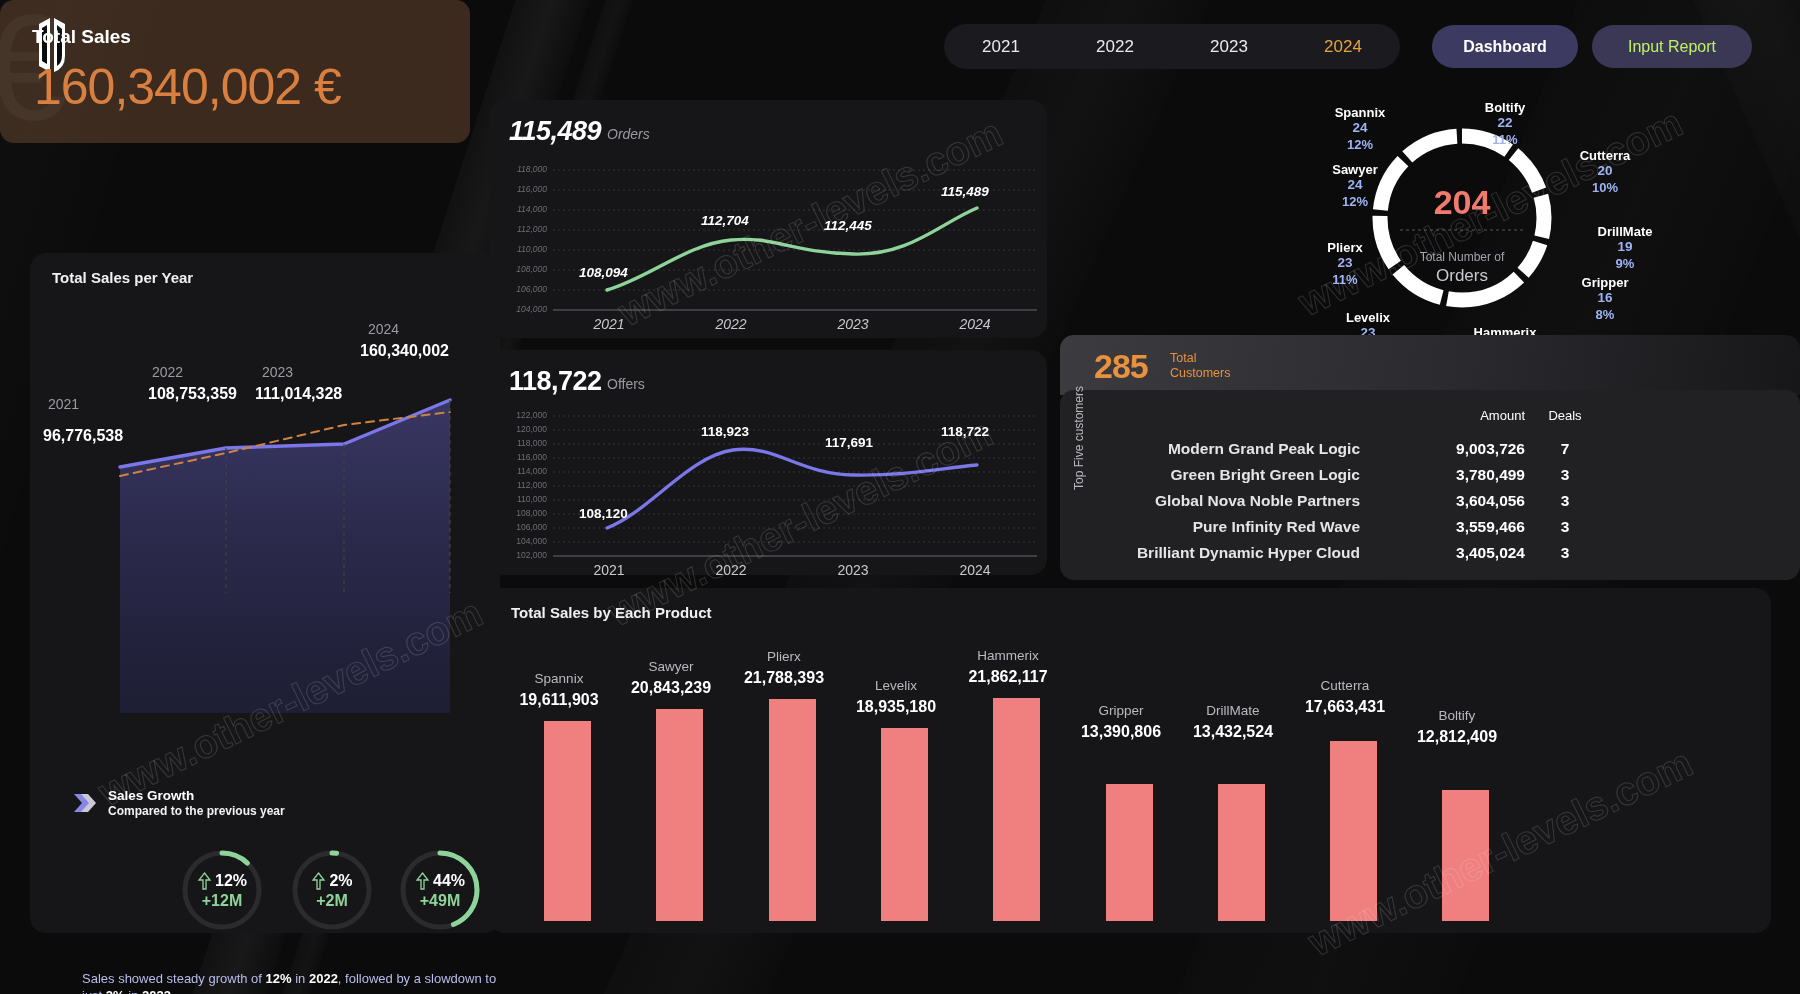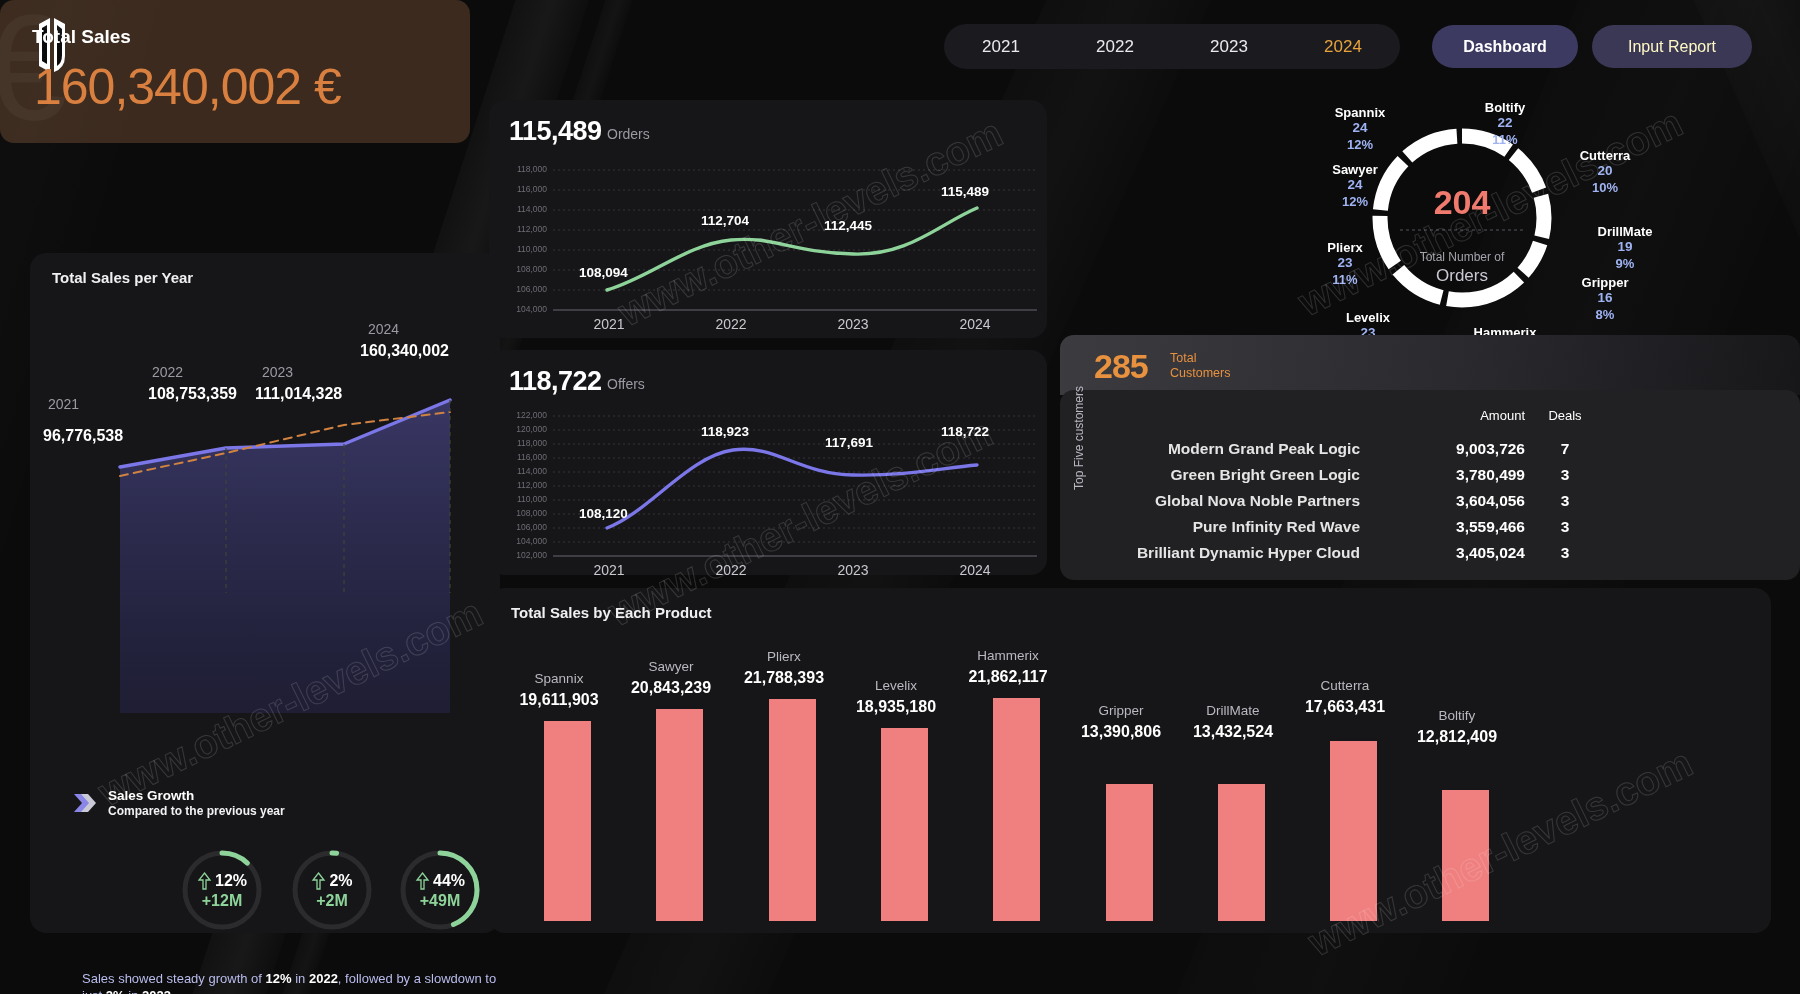--- a/index.html
+++ b/index.html
@@ -32,21 +32,21 @@
 
   .yearbar { position:absolute; left:944px; top:24px; width:456px; height:45px;
              background:#1b1b1f; border-radius:23px; display:flex; align-items:center;
              justify-content:space-around; }
   .yearbar span { font-size:17px; color:#e9e9ee; padding:4px 12px; }
   .yearbar span.active { color:#e8a33d; }
 
   .btn { position:absolute; top:25px; height:43px; border-radius:22px; display:flex;
          align-items:center; justify-content:center; font-size:16px; font-weight:bold; }
   .btn-dash { left:1432px; width:146px; background:#3d3a62; color:#ffffff; }
-  .btn-input { left:1592px; width:160px; background:#3b3856; color:#fef9c3; font-weight:normal; }
+  .btn-input { left:1592px; width:160px; background:#3b3856; color:#bef264; font-weight:normal; }
 
   
   .card { position:absolute; background:#161618; border-radius:16px; }
 
   
   .hero { left:30px; top:100px; width:470px; height:143px; border-radius:14px;
           background:#3b2a1d; overflow:hidden; }
   .hero .euro { position:absolute; left:-16px; top:-18px; font-size:150px;
                 color:rgba(255,255,255,.045); font-family:"Liberation Sans",sans-serif; }
   .hero .lbl { position:absolute; left:32px; top:26px; font-size:19px; font-weight:bold; color:#fff; }
@@ -72,21 +72,21 @@
   .gauge .row1 { display:flex; align-items:center; gap:3px; }
   .gauge .pct { font-size:16px; font-weight:bold; color:#ffffff; }
   .gauge .delta { font-size:16px; font-weight:bold; color:#8ed49a; margin-top:1px; }
 
   .note { position:absolute; left:52px; width:420px; font-size:13px; line-height:1.28;
           color:#b9bcec; }
   .note b { color:#ffffff; }
   .note1 { top:718px; }
 
   
-  .orders { left:489px; top:100px; width:558px; height:238px; }
+  .orders { left:489px; top:100px; width:558px; height:238px;font-style:italic; }
   .offers { left:489px; top:350px; width:558px; height:225px; }
   .kpi-num { position:absolute; left:20px; top:16px; font-size:27px; font-weight:bold; color:#ffffff; letter-spacing:-.5px; }
   .kpi-lbl { position:absolute; font-size:14px; color:#9a9aa2; }
   .linechart { position:absolute; left:0; top:52px; width:558px; }
 
   .tick { position:absolute; font-size:8.5px; color:#6d6d75; text-align:right; }
   .xtick { position:absolute; font-size:14px; color:#c8c8ce; text-align:center; }
   .pt-lab { position:absolute; font-size:13.5px; font-weight:bold; color:#ffffff; white-space:nowrap; }
 
   

